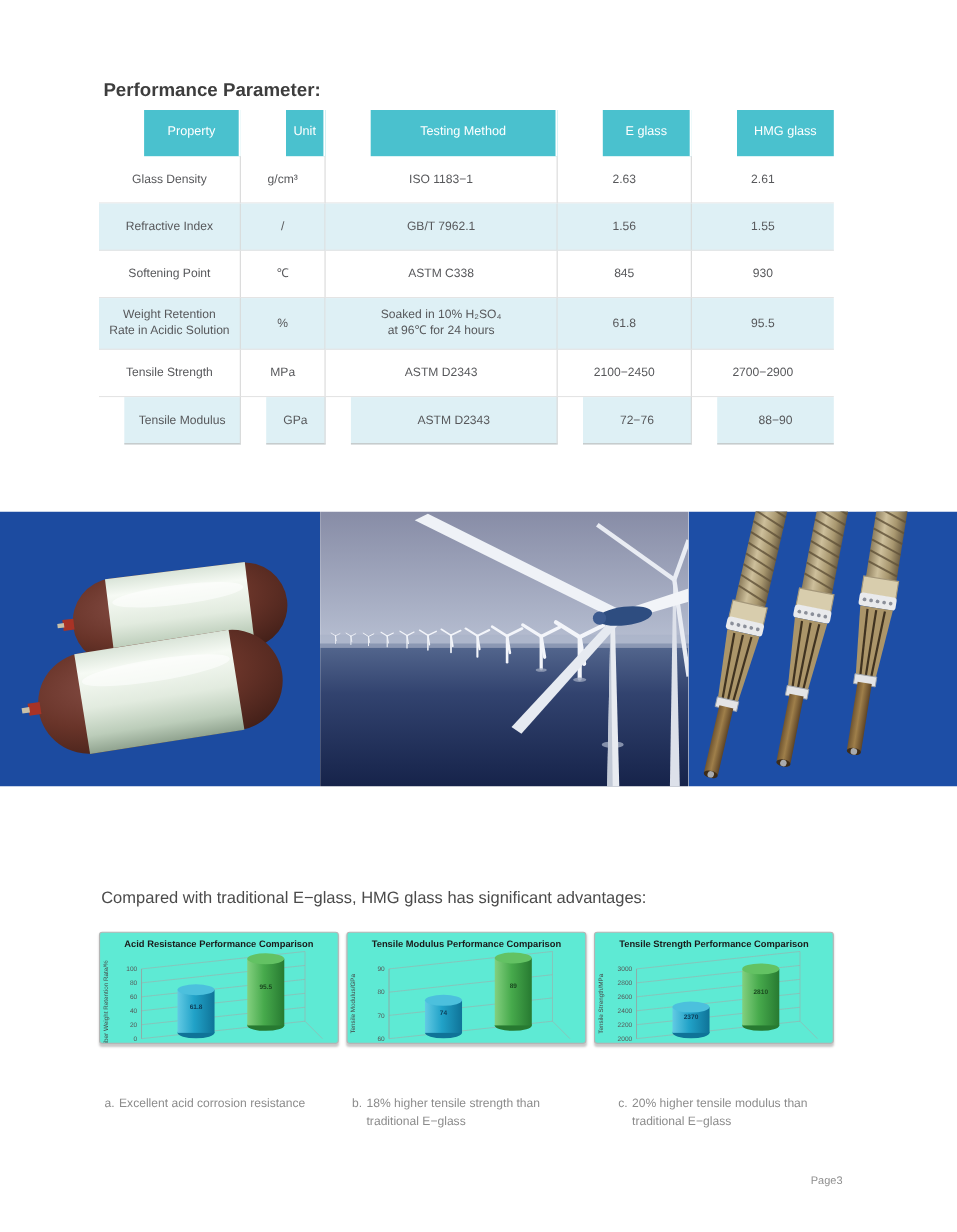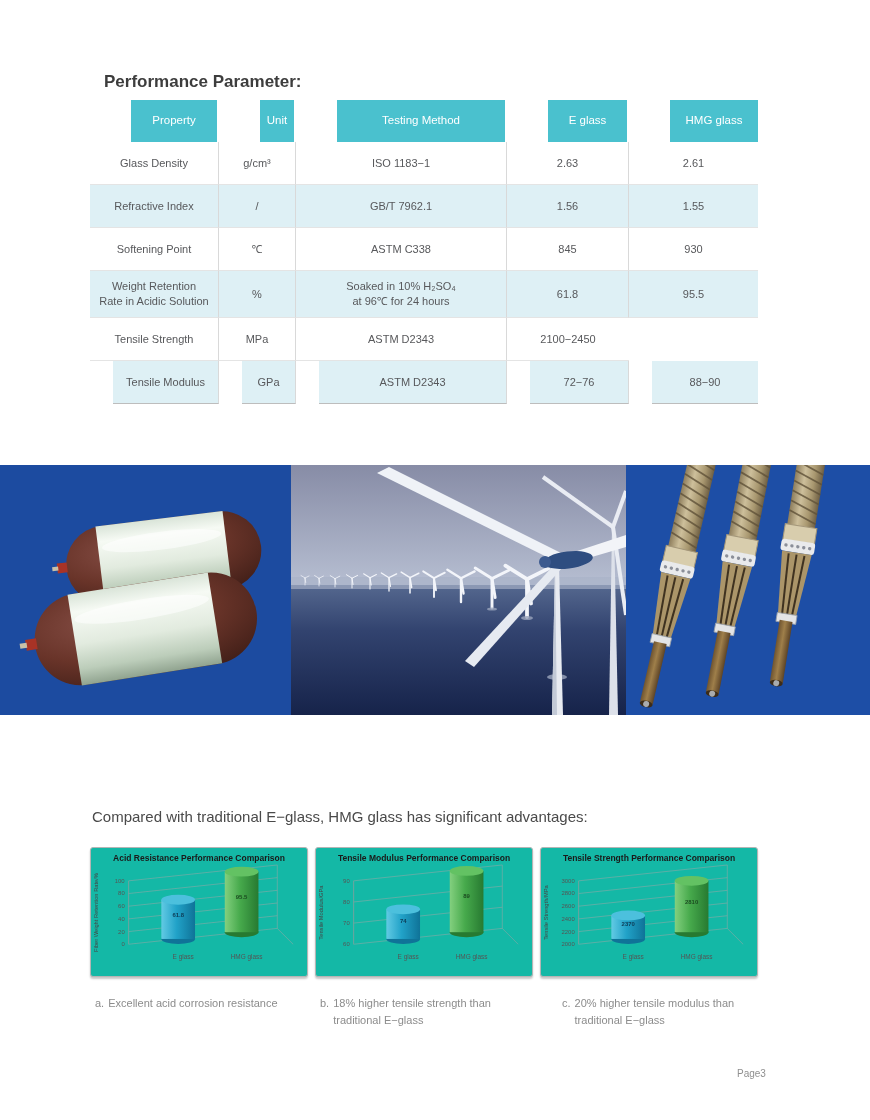--- a/index.html
+++ b/index.html
@@ -1,38 +1,38 @@
 <!DOCTYPE html>
 <html><head>
 <meta charset="utf-8">
 <style>
   html,body{margin:0;padding:0;background:#ffffff;}
   .page{position:relative;width:870px;height:1120px;background:#ffffff;overflow:hidden;
         font-family:"Liberation Sans",sans-serif;}
   
-  .page-title{position:absolute;left:104px;top:72px;font-size:17px;font-weight:bold;color:#3d3d3d;}
+  .page-title{position:absolute;left:94px;top:72px;font-size:17px;font-weight:bold;color:#3d3d3d;}
   
   .ptable{position:absolute;left:90px;top:100px;width:668px;font-size:11px;color:#57585b;}
   .trow{display:grid;grid-template-columns:129px 77px 211px 122px 129px;}
   .trow.head .cell{background:#4ac1ce;color:#ffffff;font-size:11.5px;border-right:2px solid #ffffff;border-bottom:none;margin-left:41px;}
   .trow.head .cell:last-child{border-right:none;}
   .cell{height:42px;display:flex;align-items:center;justify-content:center;text-align:center;
         border-right:1px solid #d9d9d9;border-bottom:1px solid #e4e4e4;white-space:pre-line;line-height:1.35;}
   .trow .cell:last-child{border-right:none;}
   .trow.alt .cell{background:#def0f5;}
   .trow.tall .cell{height:46px;}
   .trow.last .cell{border-bottom:1px solid #bdbdbd;margin-left:23px;}
   
   .band{position:absolute;left:0;top:465px;width:870px;height:250px;display:flex;}
   .band svg{display:block;}
   
   .compare-heading{position:absolute;left:92px;top:808px;font-size:15px;color:#4a4a4a;}
   
   .charts{position:absolute;left:90px;top:847px;width:668px;display:flex;gap:7px;}
-  .chart-box{width:218px;height:130px;box-sizing:border-box;background:#14b8a6;border:1px solid #b5b5b5;
+  .chart-box{width:218px;height:102px;box-sizing:border-box;background:#5eead4;border:1px solid #b5b5b5;
              border-radius:3px;box-shadow:0 2px 2px rgba(0,0,0,0.22);overflow:hidden;}
   .chart-title{margin-top:5px;text-align:center;font-size:8.5px;font-weight:bold;color:#1a1a1a;}
   .chart-svg{width:100%;height:auto;}
   
   .captions{position:absolute;left:95px;top:995px;width:670px;display:flex;
             font-size:11px;color:#8c8c8c;line-height:1.55;}
   .caption{display:flex;}
   .caption .cap-label{margin-right:4px;}
   .cap-a{width:225px;} .cap-b{width:242px;} .cap-c{flex:1;}
   
@@ -81,20 +81,21 @@
       <div class="cell">Soaked in 10% H₂SO₄
 at 96℃ for 24 hours</div>
       <div class="cell">61.8</div>
       <div class="cell">95.5</div>
     </div>
     <div class="trow">
       <div class="cell">Tensile Strength</div>
       <div class="cell">MPa</div>
       <div class="cell">ASTM D2343</div>
       <div class="cell">2100−2450</div>
+      <div class="cell">2700−2900</div>
     </div>
     <div class="trow alt last">
       <div class="cell">Tensile Modulus</div>
       <div class="cell">GPa</div>
       <div class="cell">ASTM D2343</div>
       <div class="cell">72−76</div>
       <div class="cell">88−90</div>
     </div>
   </div>
 

